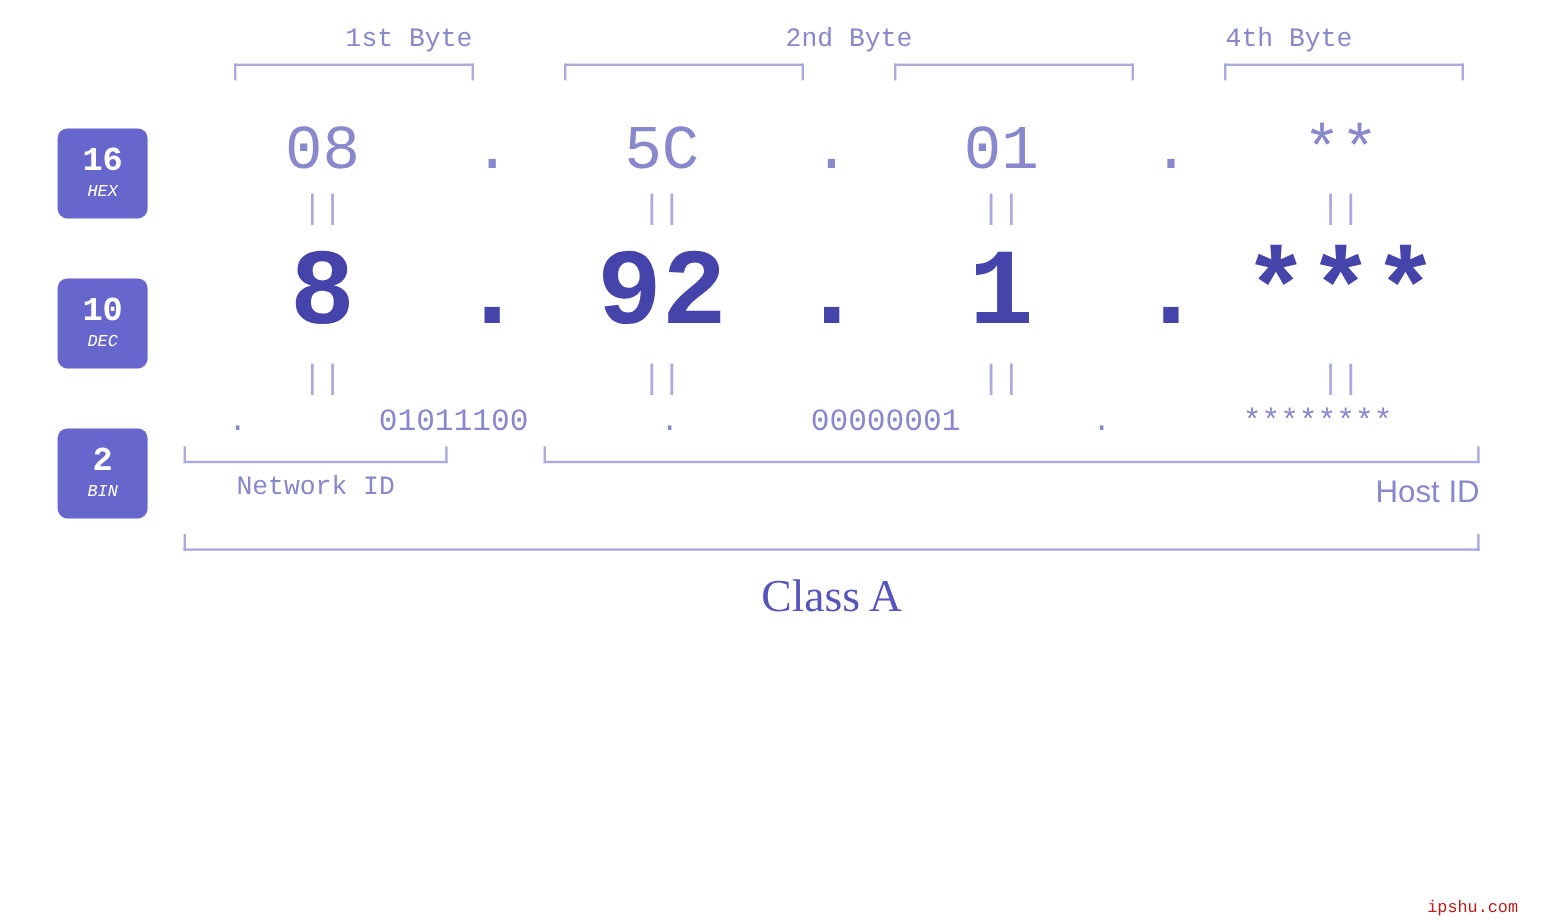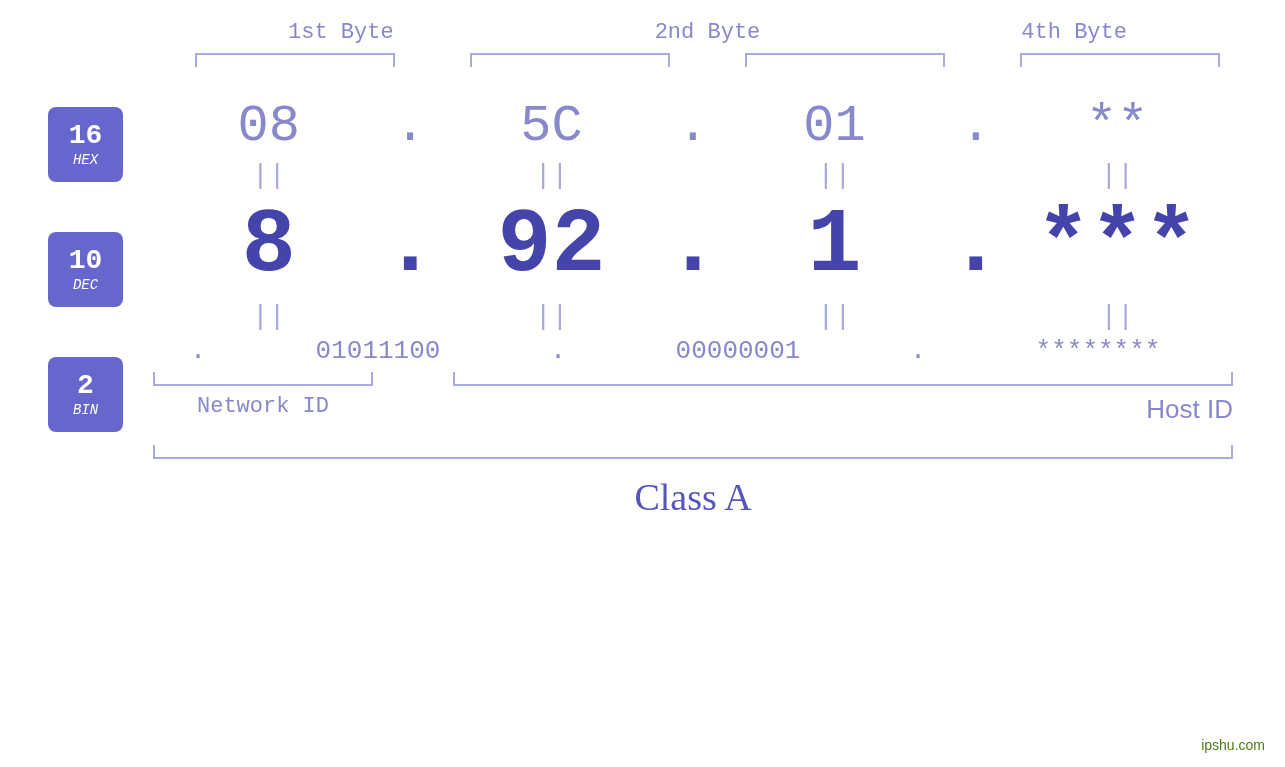--- a/index.html
+++ b/index.html
@@ -259,25 +259,25 @@
       color: #5555bb;
       font-size: 38px;
       font-family: Liberation Serif, serif;
       margin-top: 16px;
       text-align: center;
     }
 
     
     .watermark {
       position: absolute;
-      bottom: 14px;
+      bottom: 2px;
       right: 20px;
-      color: #4d7c0f;
+      color: #b91c1c;
       font-size: 14px;
-      font-family: Liberation Sans, sans-serif;
+      font-family: Liberation Mono, monospace;
     }
 
     
     .full-layout {
       display: flex;
       flex-direction: row;
       width: 1285px;
       margin-top: 0;
     }
   </style>

